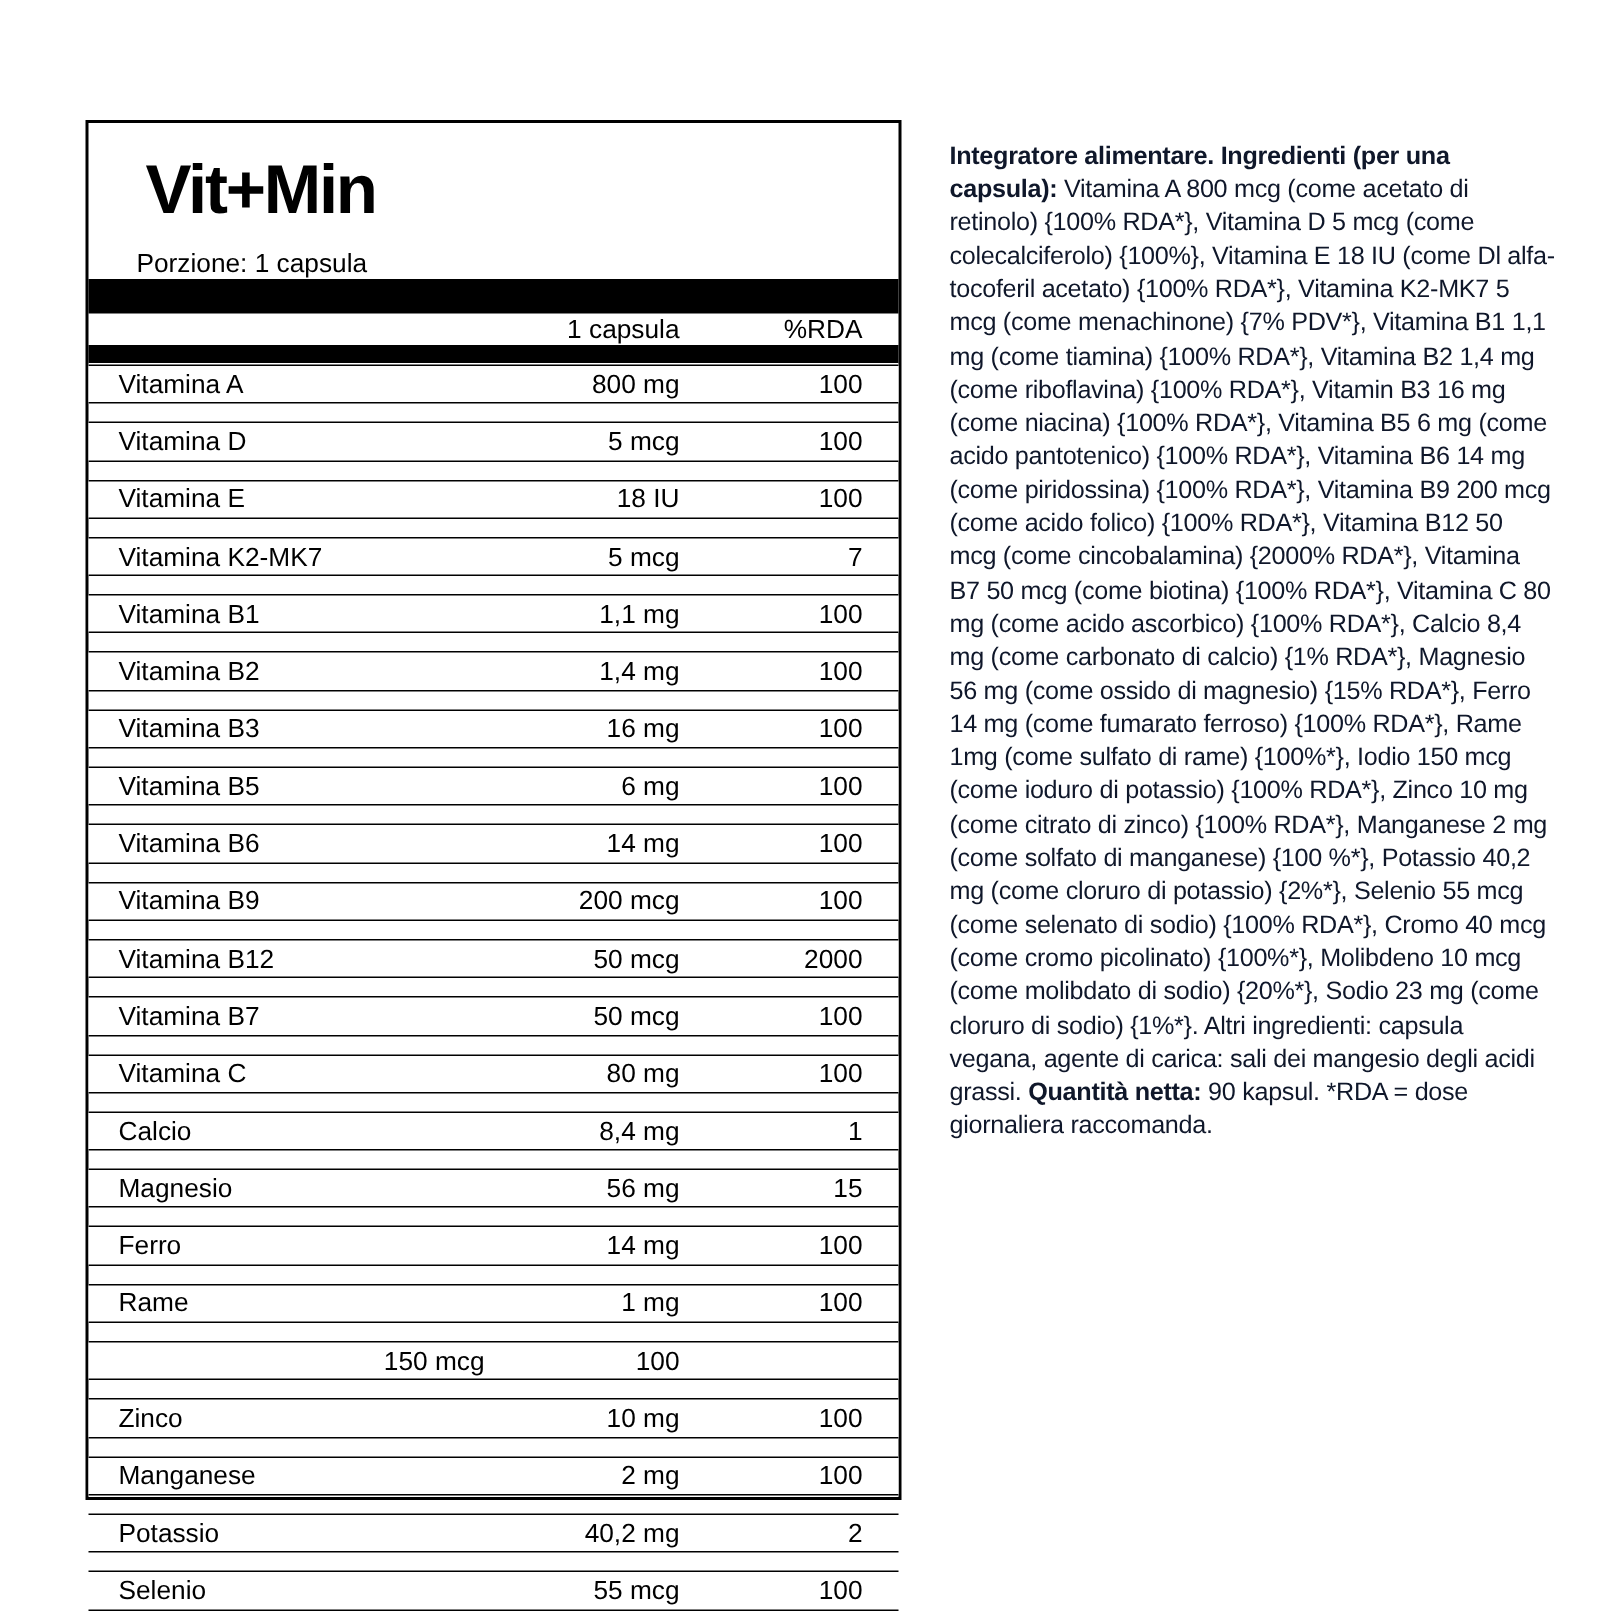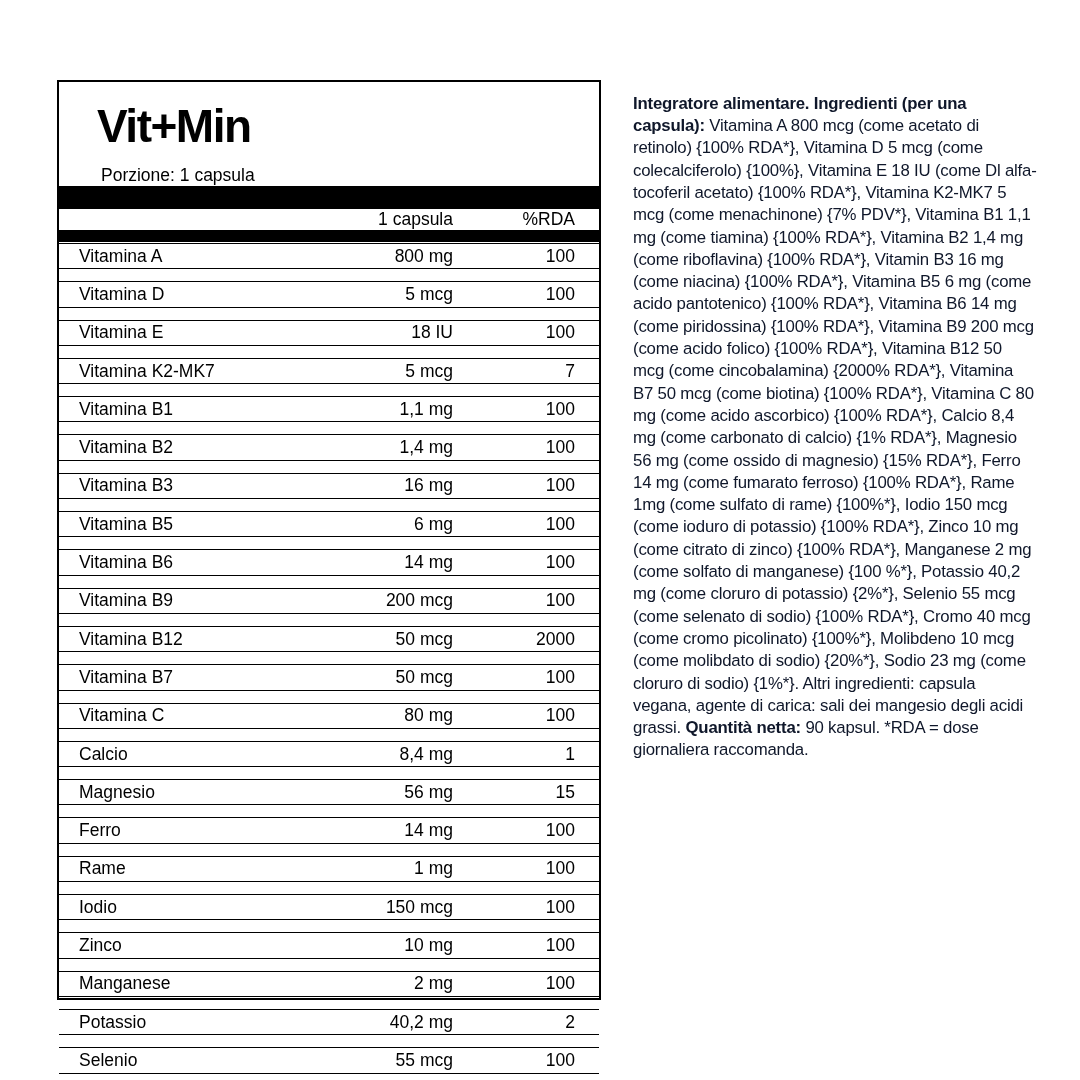--- a/index.html
+++ b/index.html
@@ -38,21 +38,21 @@
   .facts-title {
     margin: 12px;
     font-size: 46px;
     font-weight: bold;
     letter-spacing: -1.5px;
     line-height: 52px;
   }
   .serving-line {
     font-size: 17.5px;
     line-height: 22px;
-    margin-left: 16px;
+    margin-left: 6px;
   }
   .bar { background: #000000; width: 100%; flex: 0 0 auto; }
   .bar-thick  { height: 23px; }
   .bar-thin   { height: 12px; }
   .bar-bottom { height: 22px; margin-top: auto; }
 
   .col-header {
     height: 34px;
     display: grid;
     grid-template-columns: 1fr 130px 122px;
@@ -200,21 +200,20 @@
           <span class="c-name">Ferro</span>
           <span class="c-amount">14 mg</span>
           <span class="c-rda">100</span>
         </div>
         <div class="row">
           <span class="c-name">Rame</span>
           <span class="c-amount">1 mg</span>
           <span class="c-rda">100</span>
         </div>
         <div class="row">
-          <span class="c-name">Iodio</span>
           <span class="c-amount">150 mcg</span>
           <span class="c-rda">100</span>
         </div>
         <div class="row">
           <span class="c-name">Zinco</span>
           <span class="c-amount">10 mg</span>
           <span class="c-rda">100</span>
         </div>
         <div class="row">
           <span class="c-name">Manganese</span>

